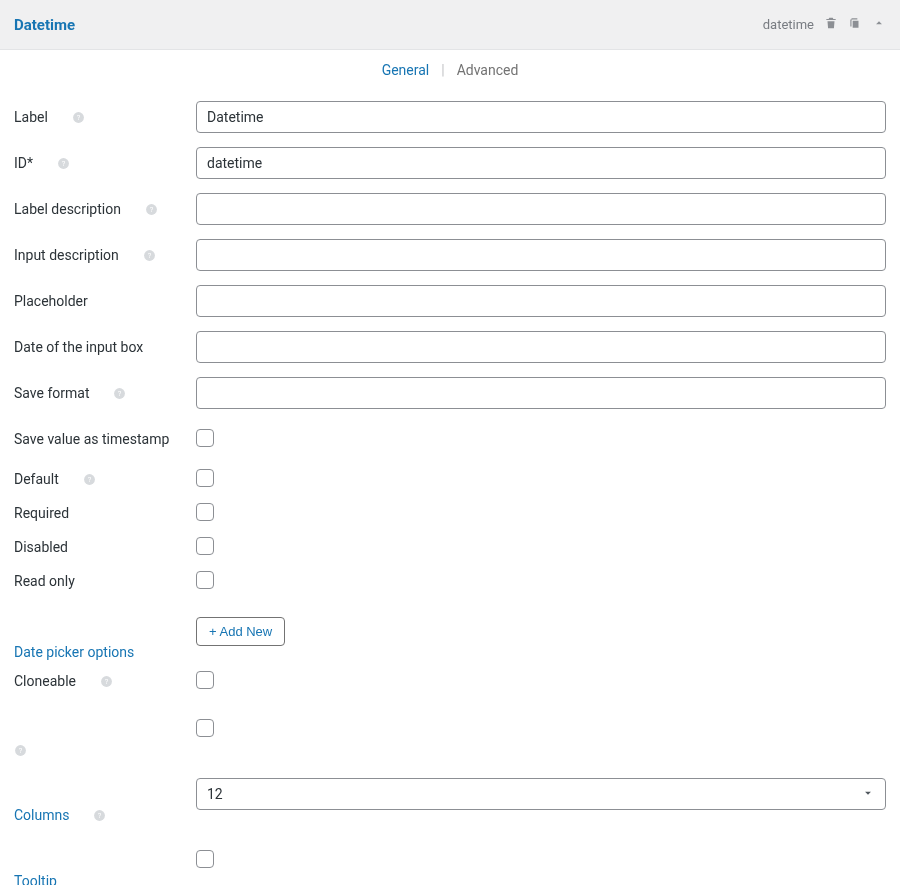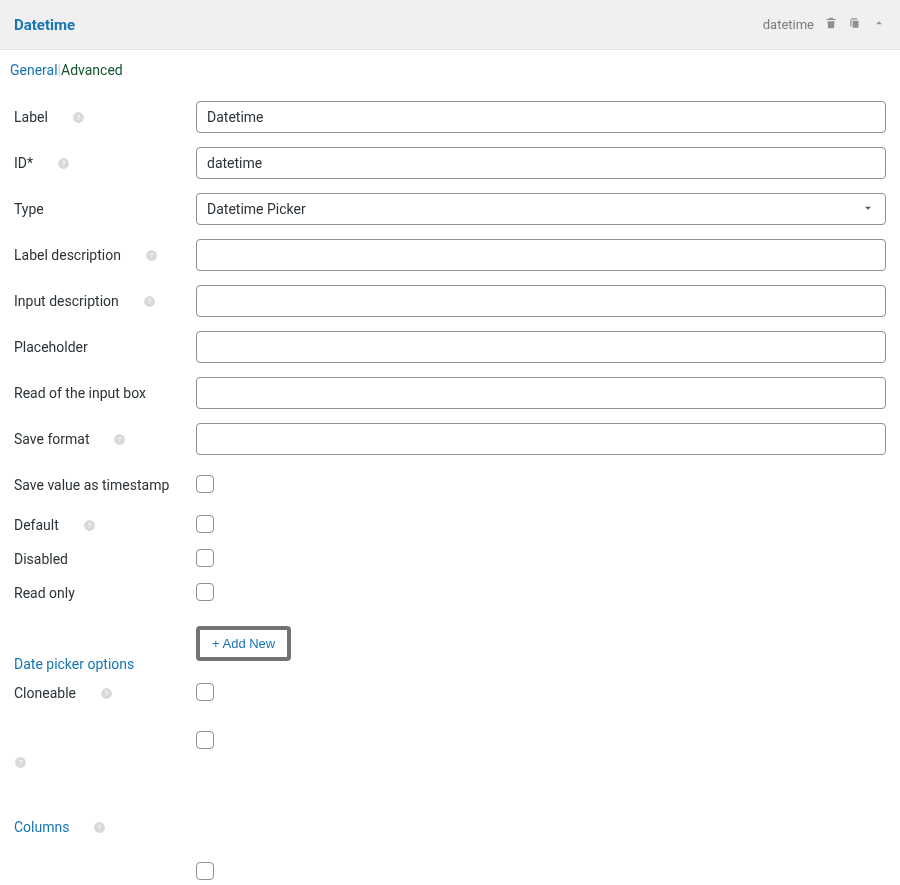--- a/index.html
+++ b/index.html
@@ -31,23 +31,25 @@
     gap: 10px;
     color: #8c8f94;
     font-size: 13px;
   }
   .panel-header .right svg { width: 14px; height: 14px; fill: #8c8f94; cursor: pointer; }
   .panel-header .right .slug { font-size: 13px; color: #787c82; }
   .tabs {
     display: flex;
     align-items: center;
     padding: 12px 10px 10px;
+    gap: 12px;
     font-size: 14px;
-  }
-  .tabs .tab { color: #14532d; cursor: pointer; }
+    justify-content: center;
+  }
+  .tabs .tab { color: #737373; cursor: pointer; }
   .tabs .tab.active { color: #1775b3; }
   .tabs .sep { color: #c3c4c7; }
   .form { padding: 6px 14px 20px; }
   .row {
     display: flex;
     align-items: center;
     min-height: 46px;
     padding: 4px 0;
   }
   .row .label {
@@ -87,21 +89,21 @@
   .select .chev svg { width: 14px; height: 14px; fill: #50575e; }
   .checkbox {
     width: 18px; height: 18px;
     border: 1px solid #8c8f94;
     border-radius: 4px;
     background: #fff;
     cursor: pointer;
     display: inline-block;
   }
   .btn-outline {
-    border: 4px solid #737373;
+    border: 1px solid #737373;
     color: #1775b3;
     background: #fff;
     border-radius: 4px;
     font-size: 13px;
     padding: 6px 12px;
     cursor: pointer;
   }
 </style>
 </head>
 <body>
@@ -149,167 +151,168 @@
       <span class="help">
           <svg viewBox="0 0 24 24">
             <circle cx="12" cy="12" r="10" fill="#d7dadd"></circle>
             <text x="12" y="17" text-anchor="middle" font-size="14" fill="#fff">?</text>
           </svg>
         </span>
     </div>
     <div class="control"><input type="text" value="datetime" style=""></div>
   </div>
 
-  <div class="row">
-    <div class="label">
-        <span>Type</span>
-      </div>
+
+  <div class="row">
+    <div class="label">
+      <span>Label description</span>
+      <span class="help">
+          <svg viewBox="0 0 24 24">
+            <circle cx="12" cy="12" r="10" fill="#d7dadd"></circle>
+            <text x="12" y="17" text-anchor="middle" font-size="14" fill="#fff">?</text>
+          </svg>
+        </span>
+    </div>
+    <div class="control"><input type="text" value="" style=""></div>
+  </div>
+
+  <div class="row">
+    <div class="label">
+      <span>Input description</span>
+      <span class="help">
+          <svg viewBox="0 0 24 24">
+            <circle cx="12" cy="12" r="10" fill="#d7dadd"></circle>
+            <text x="12" y="17" text-anchor="middle" font-size="14" fill="#fff">?</text>
+          </svg>
+        </span>
+    </div>
+    <div class="control"><input type="text" value="" style=""></div>
+  </div>
+
+
+  <div class="row">
+    <div class="label">
+        <span>Placeholder</span>
+      </div>
+    <div class="control"><input type="text" value="" style=""></div>
+  </div>
+
+  <div class="row">
+    <div class="label">
+        <span>Date of the input box</span>
+      </div>
+    <div class="control"><input type="text" value="" style=""></div>
+  </div>
+
+  <div class="row">
+    <div class="label">
+      <span>Save format</span>
+      <span class="help">
+          <svg viewBox="0 0 24 24">
+            <circle cx="12" cy="12" r="10" fill="#d7dadd"></circle>
+            <text x="12" y="17" text-anchor="middle" font-size="14" fill="#fff">?</text>
+          </svg>
+        </span>
+    </div>
+    <div class="control"><input type="text" value="" style=""></div>
+  </div>
+
+  <div class="row">
+    <div class="label">
+        <span>Save value as timestamp</span>
+      </div>
+    <div class="control"><span class="checkbox"></span></div>
+  </div>
+
+  <div class="row" style="min-height:34px">
+    <div class="label">
+      <span>Default</span>
+      <span class="help">
+          <svg viewBox="0 0 24 24">
+            <circle cx="12" cy="12" r="10" fill="#d7dadd"></circle>
+            <text x="12" y="17" text-anchor="middle" font-size="14" fill="#fff">?</text>
+          </svg>
+        </span>
+    </div>
+    <div class="control"><span class="checkbox"></span></div>
+  </div>
+
+  <div class="row" style="min-height:34px">
+    <div class="label">
+        <span>Required</span>
+      </div>
+    <div class="control"><span class="checkbox"></span></div>
+  </div>
+
+  <div class="row" style="min-height:34px">
+    <div class="label">
+        <span>Disabled</span>
+      </div>
+    <div class="control"><span class="checkbox"></span></div>
+  </div>
+
+  <div class="row" style="min-height:34px">
+    <div class="label">
+        <span>Read only</span>
+      </div>
+    <div class="control"><span class="checkbox"></span></div>
+  </div>
+
+  <div class="row">
+    <div class="label link">
+        <span>Date picker options</span>
+      </div>
+    <div class="control"><button class="btn-outline">+ Add New</button></div>
+  </div>
+
+  <div class="row" style="min-height:34px">
+    <div class="label">
+      <span>Cloneable</span>
+      <span class="help">
+          <svg viewBox="0 0 24 24">
+            <circle cx="12" cy="12" r="10" fill="#d7dadd"></circle>
+            <text x="12" y="17" text-anchor="middle" font-size="14" fill="#fff">?</text>
+          </svg>
+        </span>
+    </div>
+    <div class="control"><span class="checkbox"></span></div>
+  </div>
+
+  <div class="row" style="min-height:34px">
+    <div class="label link">
+      <span class="help">
+          <svg viewBox="0 0 24 24">
+            <circle cx="12" cy="12" r="10" fill="#d7dadd"></circle>
+            <text x="12" y="17" text-anchor="middle" font-size="14" fill="#fff">?</text>
+          </svg>
+        </span>
+    </div>
+    <div class="control"><span class="checkbox"></span></div>
+  </div>
+
+  <div class="row">
+    <div class="label link">
+      <span>Columns</span>
+      <span class="help">
+          <svg viewBox="0 0 24 24">
+            <circle cx="12" cy="12" r="10" fill="#d7dadd"></circle>
+            <text x="12" y="17" text-anchor="middle" font-size="14" fill="#fff">?</text>
+          </svg>
+        </span>
+    </div>
     <div class="control">
       <div class="select">
-        <span>Datetime Picker</span>
+        <span>12</span>
         <span class="chev"><svg viewBox="0 0 24 24">
               <path d="M7 10l5 5 5-5z"></path>
             </svg></span>
       </div>
     </div>
   </div>
 
-  <div class="row">
-    <div class="label">
-      <span>Label description</span>
-      <span class="help">
-          <svg viewBox="0 0 24 24">
-            <circle cx="12" cy="12" r="10" fill="#d7dadd"></circle>
-            <text x="12" y="17" text-anchor="middle" font-size="14" fill="#fff">?</text>
-          </svg>
-        </span>
-    </div>
-    <div class="control"><input type="text" value="" style=""></div>
-  </div>
-
-  <div class="row">
-    <div class="label">
-      <span>Input description</span>
-      <span class="help">
-          <svg viewBox="0 0 24 24">
-            <circle cx="12" cy="12" r="10" fill="#d7dadd"></circle>
-            <text x="12" y="17" text-anchor="middle" font-size="14" fill="#fff">?</text>
-          </svg>
-        </span>
-    </div>
-    <div class="control"><input type="text" value="" style=""></div>
-  </div>
-
-
-  <div class="row">
-    <div class="label">
-        <span>Placeholder</span>
-      </div>
-    <div class="control"><input type="text" value="" style=""></div>
-  </div>
-
-  <div class="row">
-    <div class="label">
-        <span>Read of the input box</span>
-      </div>
-    <div class="control"><input type="text" value="" style=""></div>
-  </div>
-
-  <div class="row">
-    <div class="label">
-      <span>Save format</span>
-      <span class="help">
-          <svg viewBox="0 0 24 24">
-            <circle cx="12" cy="12" r="10" fill="#d7dadd"></circle>
-            <text x="12" y="17" text-anchor="middle" font-size="14" fill="#fff">?</text>
-          </svg>
-        </span>
-    </div>
-    <div class="control"><input type="text" value="" style=""></div>
-  </div>
-
-  <div class="row">
-    <div class="label">
-        <span>Save value as timestamp</span>
-      </div>
-    <div class="control"><span class="checkbox"></span></div>
-  </div>
-
-  <div class="row" style="min-height:34px">
-    <div class="label">
-      <span>Default</span>
-      <span class="help">
-          <svg viewBox="0 0 24 24">
-            <circle cx="12" cy="12" r="10" fill="#d7dadd"></circle>
-            <text x="12" y="17" text-anchor="middle" font-size="14" fill="#fff">?</text>
-          </svg>
-        </span>
-    </div>
-    <div class="control"><span class="checkbox"></span></div>
-  </div>
-
-
-  <div class="row" style="min-height:34px">
-    <div class="label">
-        <span>Disabled</span>
-      </div>
-    <div class="control"><span class="checkbox"></span></div>
-  </div>
-
-  <div class="row" style="min-height:34px">
-    <div class="label">
-        <span>Read only</span>
-      </div>
-    <div class="control"><span class="checkbox"></span></div>
-  </div>
-
-  <div class="row">
-    <div class="label link">
-        <span>Date picker options</span>
-      </div>
-    <div class="control"><button class="btn-outline">+ Add New</button></div>
-  </div>
-
-  <div class="row" style="min-height:34px">
-    <div class="label">
-      <span>Cloneable</span>
-      <span class="help">
-          <svg viewBox="0 0 24 24">
-            <circle cx="12" cy="12" r="10" fill="#d7dadd"></circle>
-            <text x="12" y="17" text-anchor="middle" font-size="14" fill="#fff">?</text>
-          </svg>
-        </span>
-    </div>
-    <div class="control"><span class="checkbox"></span></div>
-  </div>
-
-  <div class="row" style="min-height:34px">
-    <div class="label link">
-      <span class="help">
-          <svg viewBox="0 0 24 24">
-            <circle cx="12" cy="12" r="10" fill="#d7dadd"></circle>
-            <text x="12" y="17" text-anchor="middle" font-size="14" fill="#fff">?</text>
-          </svg>
-        </span>
-    </div>
-    <div class="control"><span class="checkbox"></span></div>
-  </div>
-
-  <div class="row">
-    <div class="label link">
-      <span>Columns</span>
-      <span class="help">
-          <svg viewBox="0 0 24 24">
-            <circle cx="12" cy="12" r="10" fill="#d7dadd"></circle>
-            <text x="12" y="17" text-anchor="middle" font-size="14" fill="#fff">?</text>
-          </svg>
-        </span>
-    </div>
-  </div>
-
   <div class="row" style="min-height:34px">
     <div class="label link">
         <span>Tooltip</span>
       </div>
     <div class="control"><span class="checkbox"></span></div>
   </div>
 
 </div>
 
 </body></html>

